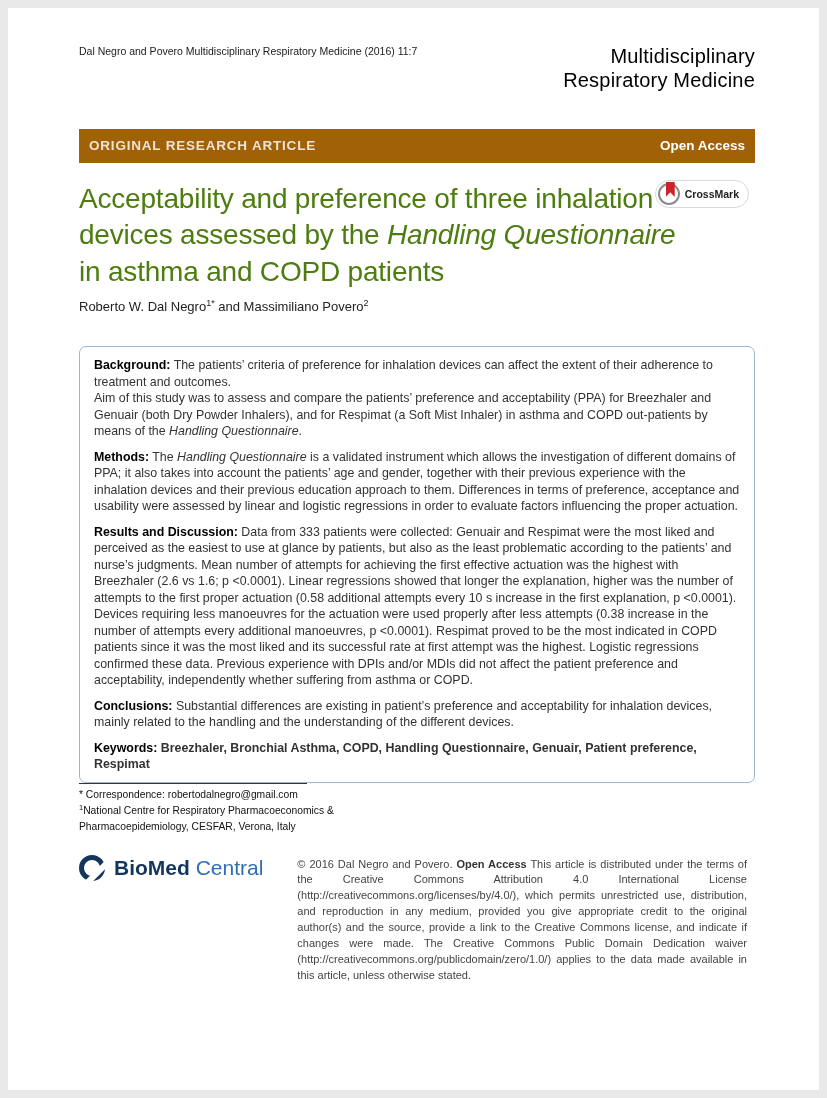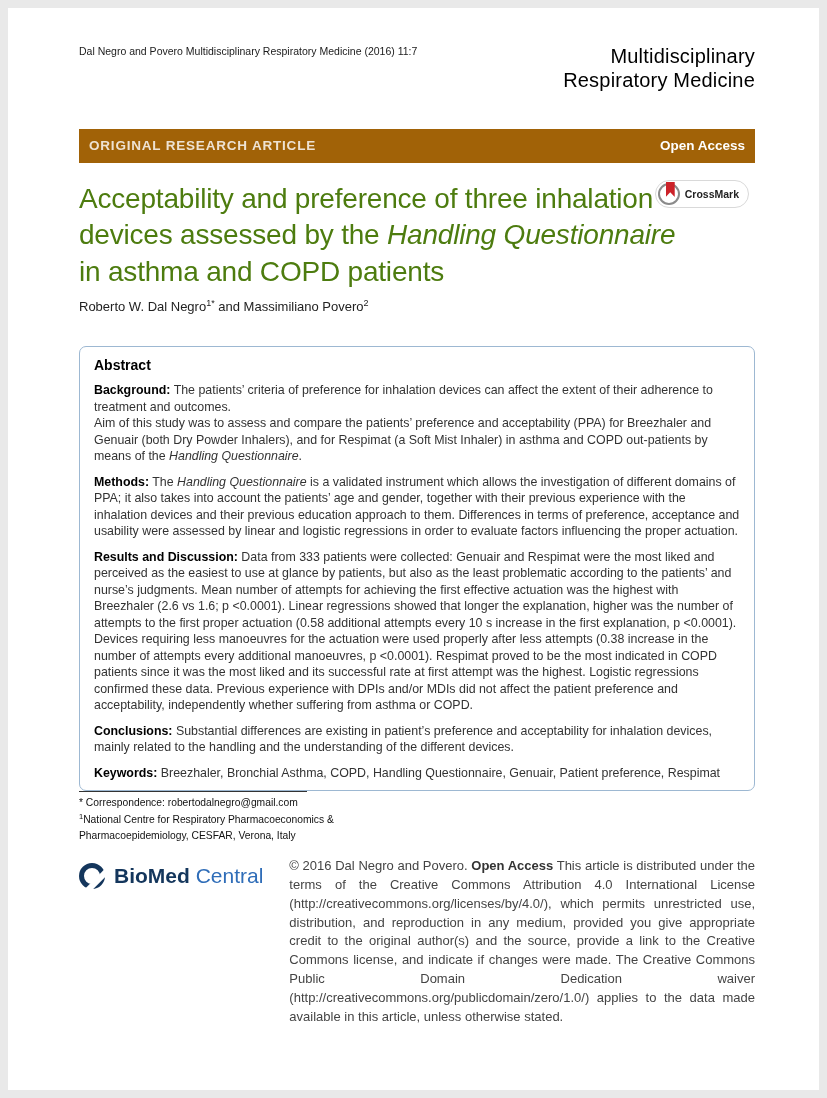--- a/index.html
+++ b/index.html
@@ -72,21 +72,21 @@
     margin-top: 32px;
     border: 1px solid #9db8d2;
     border-radius: 7px;
     padding: 10px 14px 4px;
   }
   .abstract h2 { margin: 0 0 9px; font-size: 14px; font-weight: bold; color: #000; }
   .abstract p { margin: 0 0 9px; font-size: 12.4px; line-height: 1.33; color: #333; }
   .abstract p b { color: #000; }
   .abstract p i { font-style: italic; }
   .p-tight { margin-bottom: 0 !important; }
-  .keywords { margin-bottom: 5px !important; }
+  .keywords { margin-bottom: 5px !important; font-weight: bold; }
 
   
   .footnotes { width: 348px; font-size: 10.3px; line-height: 1.5; color: #111; }
   .fn-rule { width: 228px; border-top: 1px solid #333; margin-bottom: 3px; }
   .footnotes sup { font-size: 7.5px; }
   .email { color: inherit; text-decoration: none; }
 
   
   .bottom { margin-top: 14px; display: flex; gap: 26px; align-items: flex-start; }
   .bmc-logo { display: flex; align-items: center; gap: 9px; flex: 0 0 auto; margin-top: 6px; text-align: center; }
@@ -96,21 +96,21 @@
     overflow: visible;
   }
   .bmc-mark::after {
     content: ""; position: absolute;
     width: 56px; height: 6px; background: #ffffff;
     left: -15px; top: 10px; transform: rotate(-45deg);
   }
   .bmc-text { font-size: 21px; white-space: nowrap; }
   .bmc-text b { color: #14365c; font-weight: bold; }
   .bmc-central { color: #2f6db8; }
-  .license { flex: 1; margin: 0; font-size: 13px; line-height: 1.45; color: #444; text-align: justify; }
+  .license { flex: 1; margin: 8px; font-size: 11px; line-height: 1.45; color: #444; text-align: justify; }
   .license b { color: #333; }
 </style>
 </head>
 <body>
 
 <div class="page">
 
   <header class="masthead">
     <div class="cite-block">
       <div class="cite-line">
@@ -135,21 +135,20 @@
       <span class="cm-bookmark"></span>
     </span>
     <span class="cm-text">CrossMark</span>
   </div>
 
   <h1 class="title"><span>Acceptability and preference of three inhalation devices assessed by the </span><i>Handling Questionnaire</i><span> in asthma and COPD patients</span></h1>
 
   <div class="authors"><span>Roberto W. Dal Negro</span><sup>1*</sup><span> and </span><span>Massimiliano Povero</span><sup>2</sup></div>
 
   <section class="abstract">
-    <h2>Abstract</h2>
 
     <p class="p-tight"><b>Background:</b><span> The patients’ criteria of preference for inhalation devices can affect the extent of their adherence to treatment and outcomes.</span></p>
     <p><span>Aim of this study was to assess and compare the patients’ preference and acceptability (PPA) for Breezhaler and Genuair (both Dry Powder Inhalers), and for Respimat (a Soft Mist Inhaler) in asthma and COPD out-patients by means of the </span><i>Handling Questionnaire</i><span>.</span></p>
 
     <p><b>Methods:</b><span> The </span><i>Handling Questionnaire</i><span> is a validated instrument which allows the investigation of different domains of PPA; it also takes into account the patients’ age and gender, together with their previous experience with the inhalation devices and their previous education approach to them. Differences in terms of preference, acceptance and usability were assessed by linear and logistic regressions in order to evaluate factors influencing the proper actuation.</span></p>
 
     <p><b>Results and Discussion:</b><span> Data from 333 patients were collected: Genuair and Respimat were the most liked and perceived as the easiest to use at glance by patients, but also as the least problematic according to the patients’ and nurse’s judgments. Mean number of attempts for achieving the first effective actuation was the highest with Breezhaler (2.6 vs 1.6; p &lt;0.0001). Linear regressions showed that longer the explanation, higher was the number of attempts to the first proper actuation (0.58 additional attempts every 10 s increase in the first explanation, p &lt;0.0001). Devices requiring less manoeuvres for the actuation were used properly after less attempts (0.38 increase in the number of attempts every additional manoeuvres, p &lt;0.0001). Respimat proved to be the most indicated in COPD patients since it was the most liked and its successful rate at first attempt was the highest. Logistic regressions confirmed these data. Previous experience with DPIs and/or MDIs did not affect the patient preference and acceptability, independently whether suffering from asthma or COPD.</span></p>
 
     <p><b>Conclusions:</b><span> Substantial differences are existing in patient’s preference and acceptability for inhalation devices, mainly related to the handling and the understanding of the different devices.</span></p>
 

